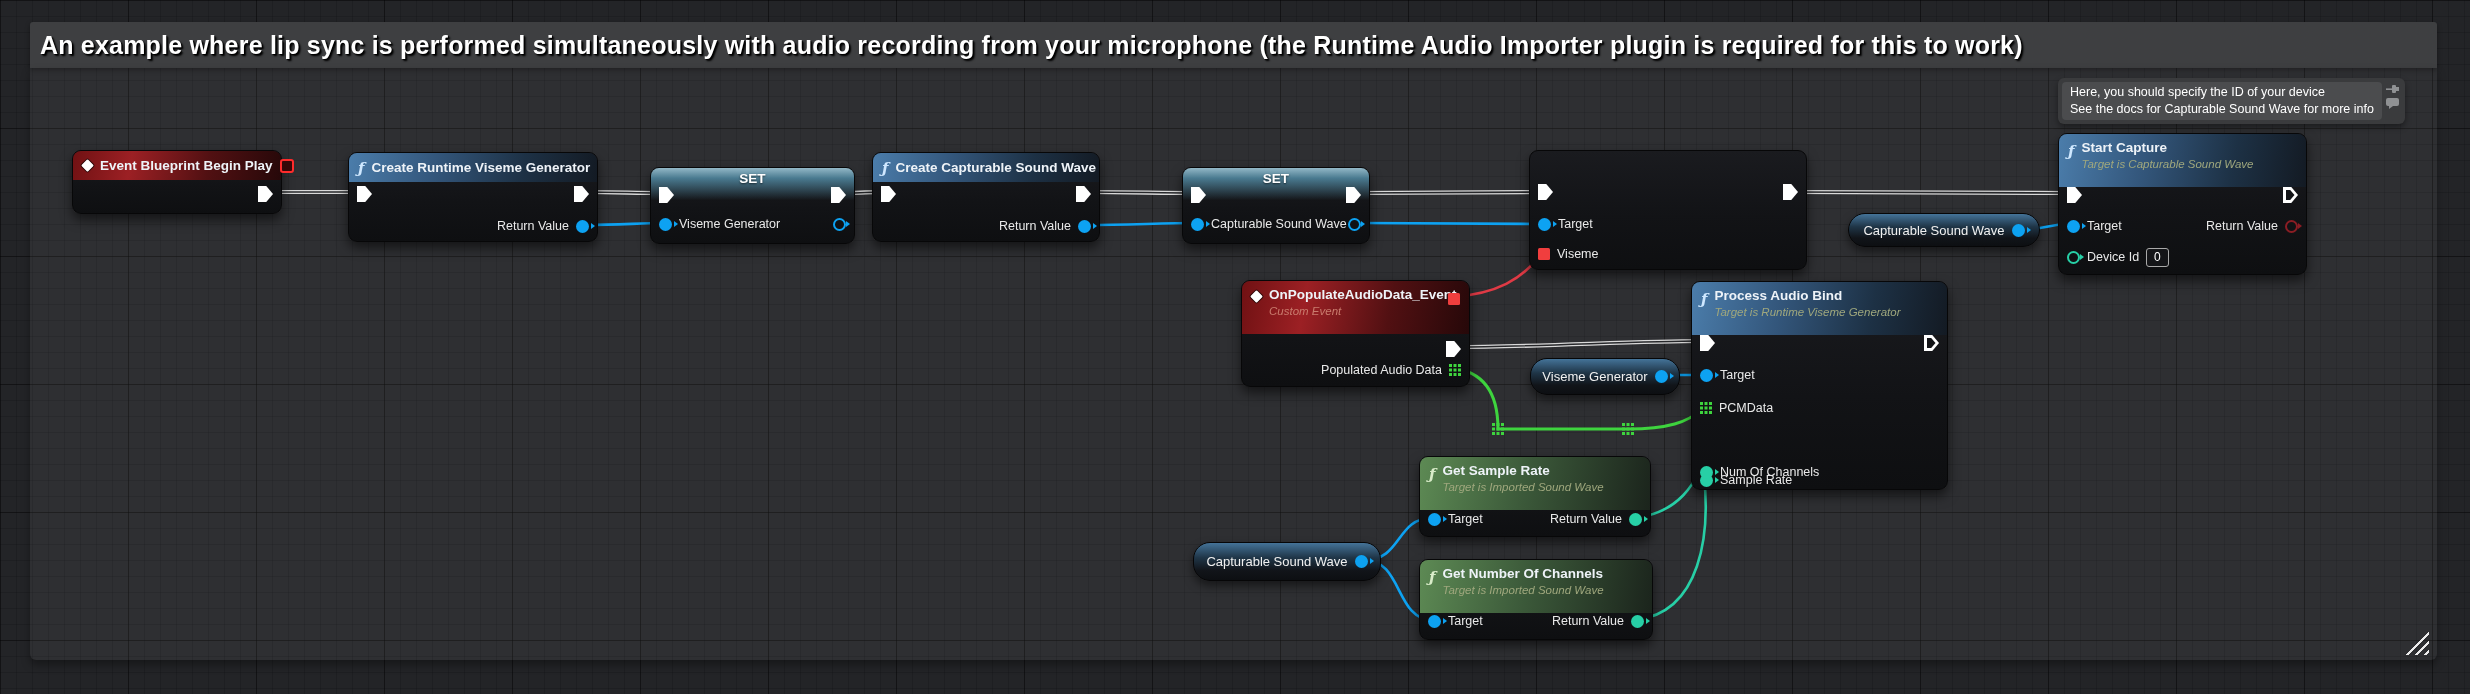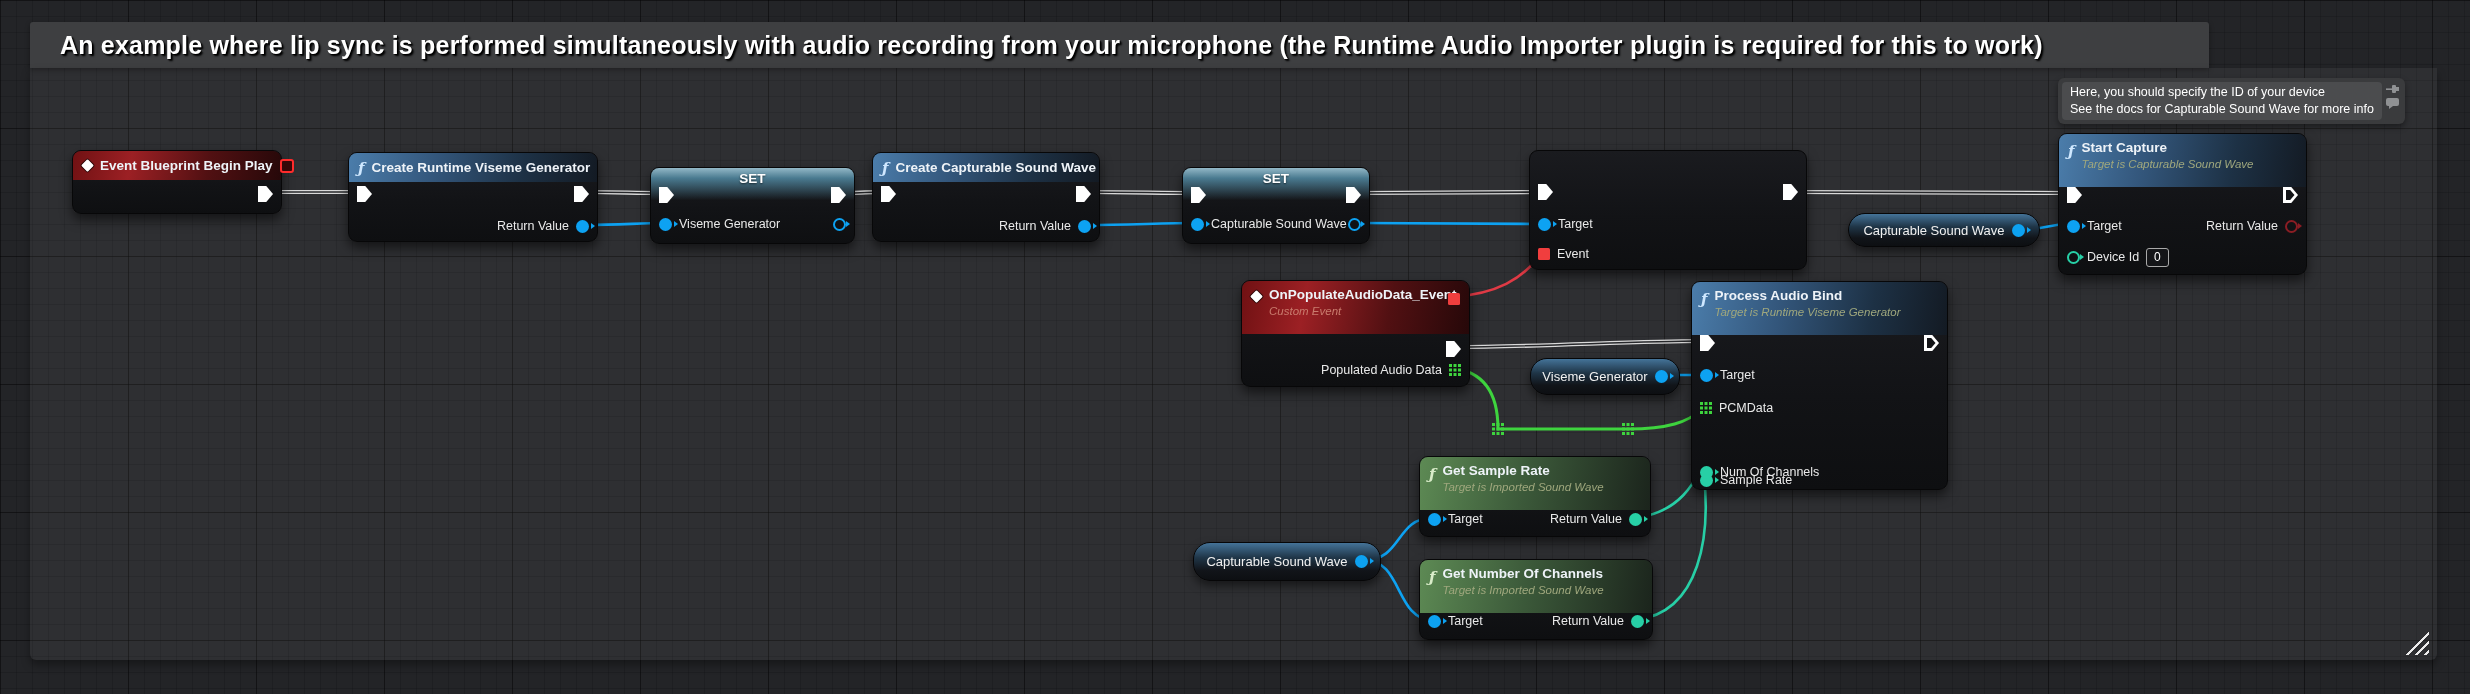--- a/index.html
+++ b/index.html
@@ -10,24 +10,23 @@
     background-image:
       linear-gradient(rgba(0,0,0,.38) 1.5px, transparent 1.5px),
       linear-gradient(90deg, rgba(0,0,0,.38) 1.5px, transparent 1.5px),
       linear-gradient(rgba(0,0,0,.13) 1px, transparent 1px),
       linear-gradient(90deg, rgba(0,0,0,.13) 1px, transparent 1px);
     background-size:128px 128px,128px 128px,16px 16px,16px 16px;
   }
   .abs{position:absolute;}
   
   .comment-bar{
-    left:30px;top:22px;width:2159px;height:46px;background:#3e3f41;
+    left:30px;top:22px;width:2407px;height:46px;background:#3e3f41;
     border-radius:3px 3px 0 0;display:flex;align-items:center;
     box-shadow:0 2px 5px rgba(0,0,0,.4);
-    padding-left:20px;
   }
   .comment-bar span{
     font-size:25px;font-weight:bold;color:#ffffff;padding-left:10px;
     text-shadow:2px 2px 2px #000,1px 1px 1px #000;letter-spacing:.2px;white-space:nowrap;
   }
   .comment-body{
     left:30px;top:68px;width:2407px;height:592px;
     background:rgba(255,255,255,.05);
     border-radius:0 0 6px 6px;
     box-shadow:0 5px 9px rgba(0,0,0,.35);
@@ -267,21 +266,21 @@
       </div>
     <div class="row r" style="top:32px;">
         <span class="pexec"></span>
       </div>
     <div class="row l" style="top:64px;">
       <span class="pcirc" style="--c:#0da2f2;"></span>
       <span>Target</span>
     </div>
     <div class="row l" style="top:94px;">
       <span class="psq" style="--c:#f03e3e;"></span>
-      <span>Event</span>
+      <span>Viseme</span>
     </div>
   </div>
 
   
   <div class="node" style="left:1241px;top:280px;width:227px;height:105px;">
     <div class="hdr h2 hdr-red">
       <span class="diamond" style="margin-top:5px;"></span>
       <span class="tcol">
         <span>OnPopulateAudioData_Event</span>
         <span class="sub">Custom Event</span>

